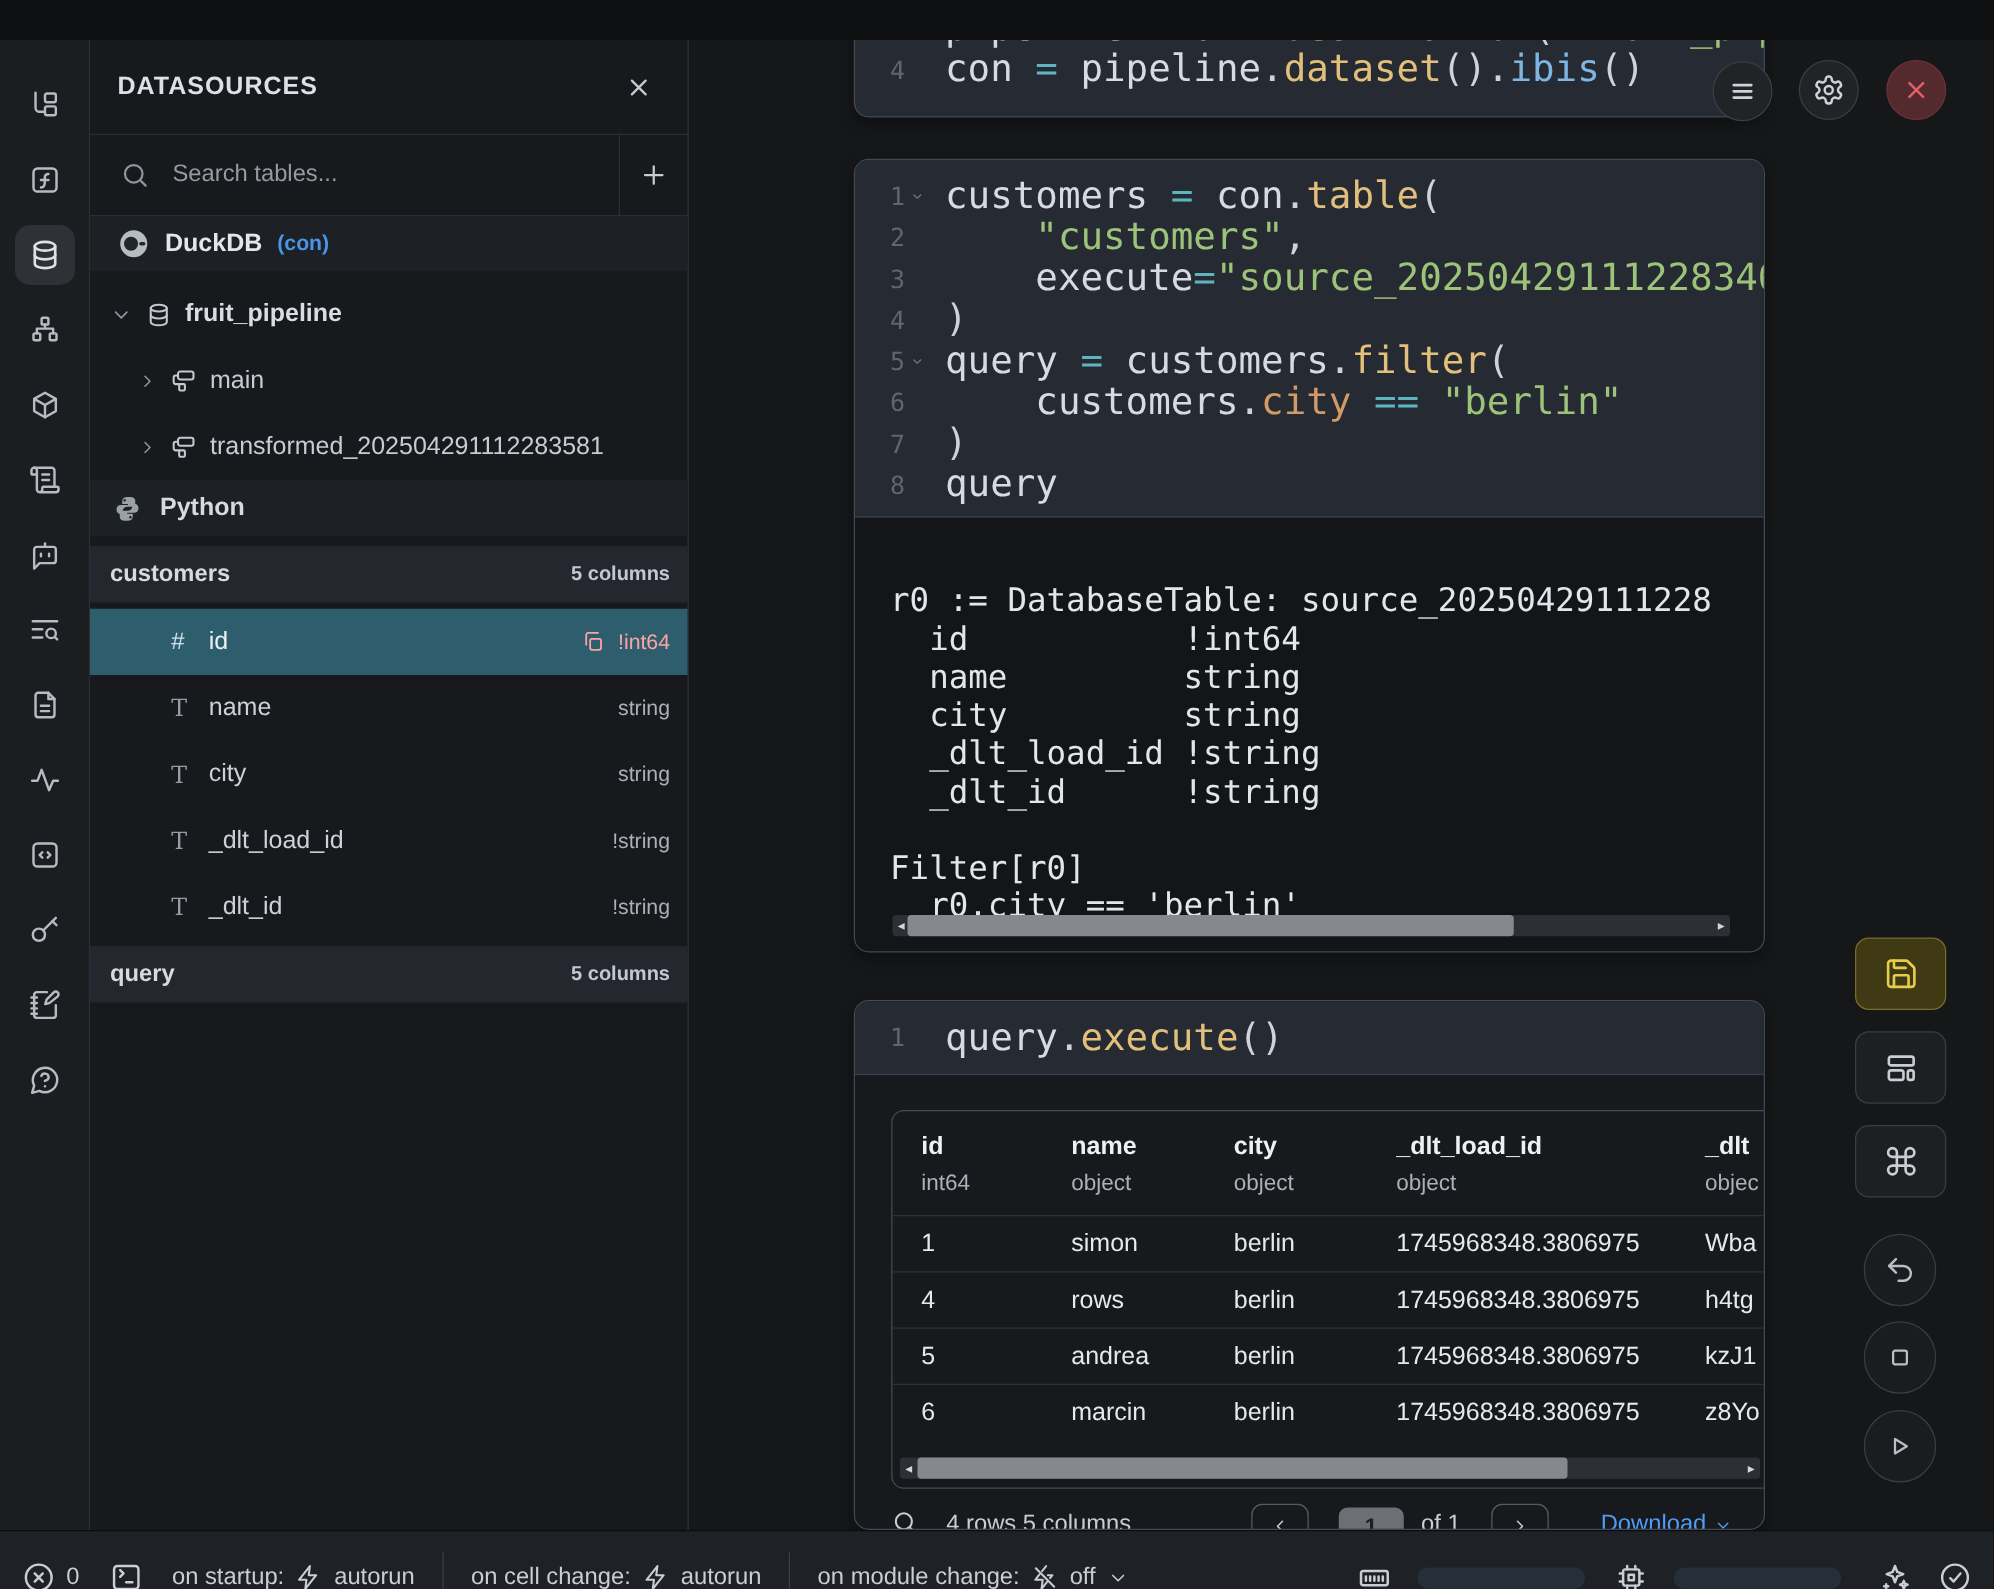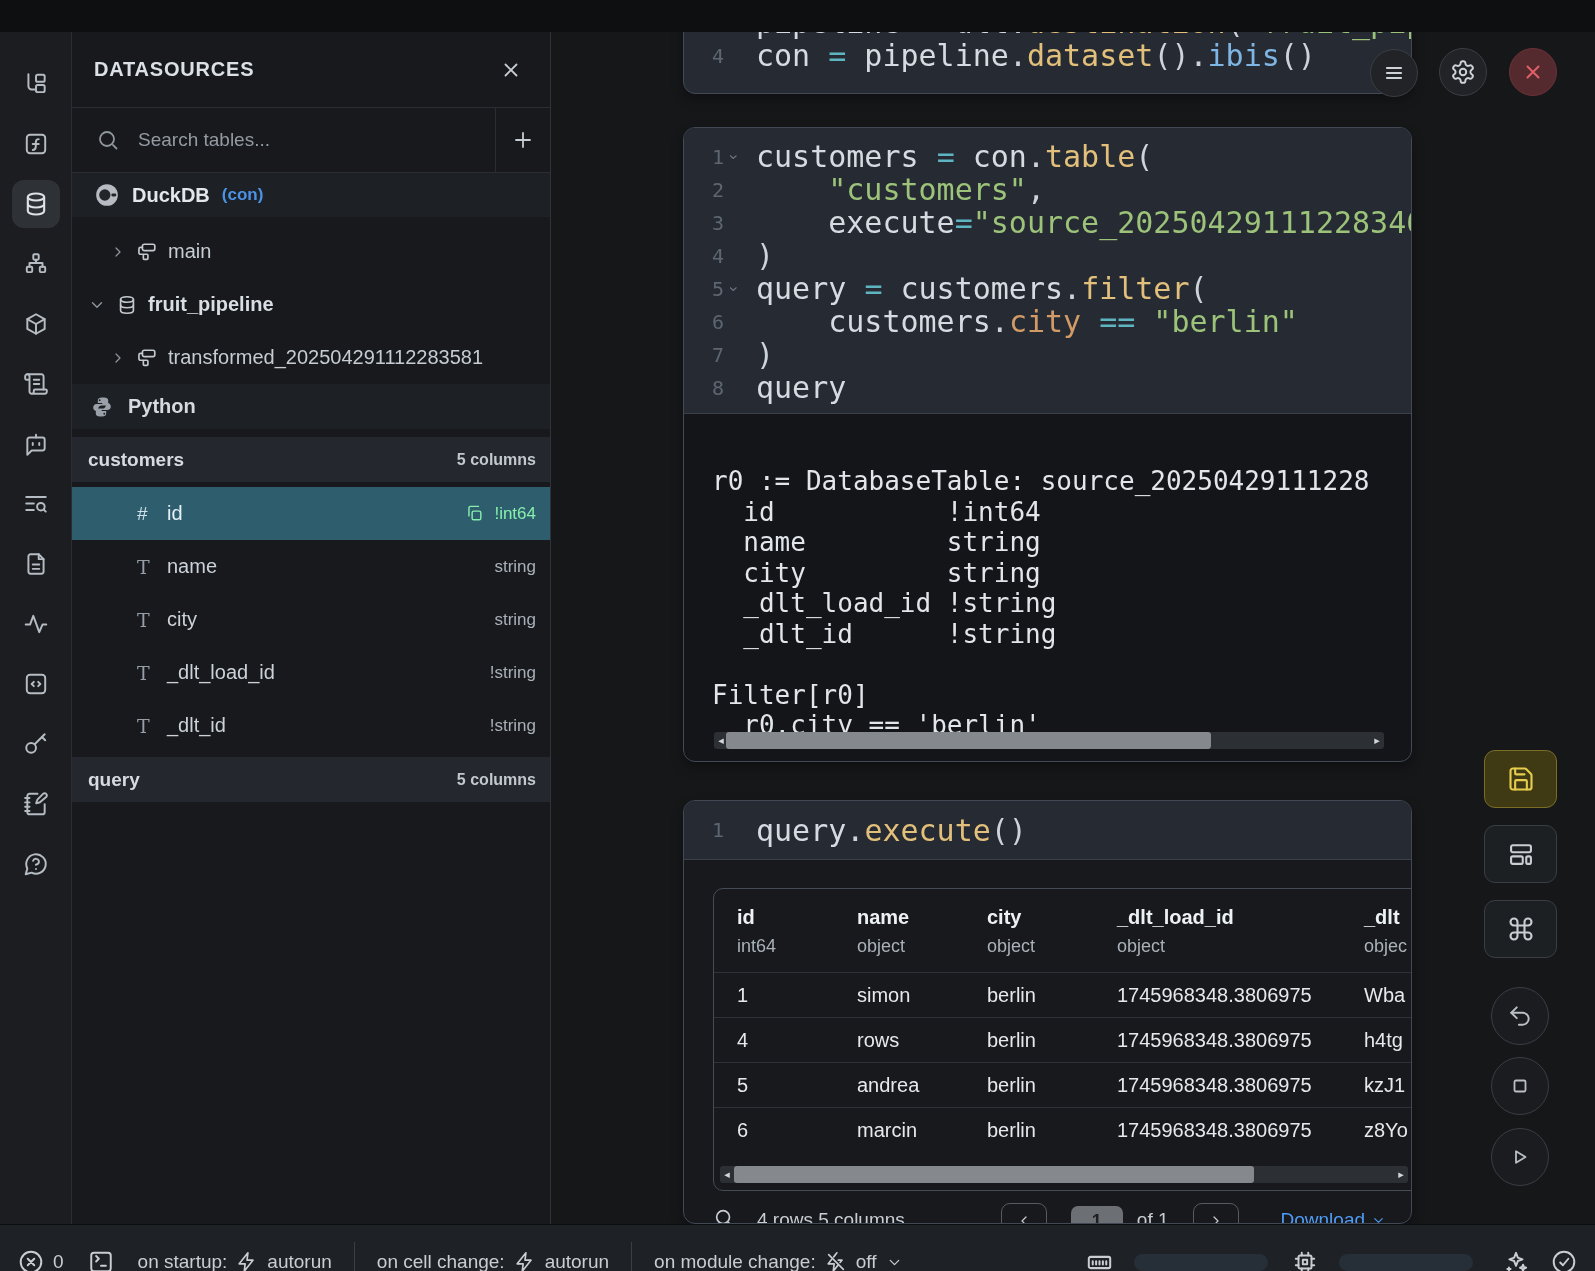--- a/index.html
+++ b/index.html
@@ -46,21 +46,21 @@
   .tbl-cols{font-size:16px;font-weight:bold;color:#c2c8cf;}
   .col-row{height:53px;display:flex;align-items:center;padding:0 14px 0 65px;margin-top:0;}
   .col-row.first{margin-top:5px;}
   .col-kind{width:30px;font-size:19px;color:#959da6;}
   .col-kind.serif{font-family:"DejaVu Serif",serif;}
   .col-name{flex:1;font-size:20px;color:#ccd2d9;}
   .col-type{font-size:17px;color:#a9b0b9;display:flex;align-items:center;gap:10px;}
   .col-row.selected{background:#2e5d6e;}
   .col-row.selected .col-kind{color:#cfe2ea;}
   .col-row.selected .col-name{color:#e6f1f6;}
-  .col-row.selected .col-type{color:#86efac;align-items:center;}
+  .col-row.selected .col-type{color:#fca5a5;align-items:center;}
   .qry-header{margin-top:5px;}
 
   
   .main{position:absolute;left:552px;top:0;width:1043px;height:1192px;overflow:hidden;}
   .cell{position:absolute;left:131px;width:729px;border:1px solid #424955;border-radius:12px;
         box-sizing:border-box;overflow:hidden;box-shadow:0 5px 12px rgba(0,0,0,.35);}
   .cell1{top:-33px;height:95px;background:#262b33;padding-top:6px;}
   .cell2{top:95px;height:635px;background:#131518;}
   .cell2 .code-area{height:286px;background:#262b33;border-bottom:1px solid #3a414b;padding-top:12px;box-sizing:border-box;}
   .cell3{top:768px;height:424px;background:#17191d;}
@@ -267,50 +267,50 @@
         <svg width="26" height="26" viewBox="0 0 24 24">
             <circle cx="12" cy="12" r="10" fill="#b7bcc2"></circle>
             <circle cx="10" cy="12" r="5.2" fill="#22252a"></circle>
             <rect x="16" y="10.7" width="4.6" height="2.6" rx="1.3" fill="#22252a"></rect>
           </svg>
       </span>
       <span class="conn-name">DuckDB</span>
       <span class="conn-badge">(con)</span>
     </div>
 
+    <div class="tree-row db-row">
+      <span class="chev">
+        <svg width="18" height="18" viewBox="0 0 24 24" class="stroke">
+            <path d="m6 9 6 6 6-6"></path>
+          </svg>
+      </span>
+      <span style="color:#c3c9cf">
+        <svg width="22" height="22" viewBox="0 0 24 24" class="stroke">
+            <ellipse cx="12" cy="6" rx="7" ry="3"></ellipse>
+            <path d="M5 6v12c0 1.7 3.1 3 7 3s7-1.3 7-3V6"></path>
+            <path d="M5 12c0 1.7 3.1 3 7 3s7-1.3 7-3"></path>
+          </svg>
+      </span>
+      <span class="db-name">fruit_pipeline</span>
+    </div>
+
     <div class="tree-row schema-row">
       <span class="chev">
         <svg width="16" height="16" viewBox="0 0 24 24" class="stroke">
             <path d="m9 6 6 6-6 6"></path>
           </svg>
       </span>
       <span style="color:#c3c9cf">
         <svg width="22" height="22" viewBox="0 0 24 24" class="stroke">
             <rect x="7" y="3.5" width="13.5" height="7" rx="2"></rect>
             <path d="M7 7H5a1.8 1.8 0 0 0-1.8 1.8v3.9A1.8 1.8 0 0 0 5 14.5h3"></path>
             <rect x="8" y="14.5" width="5" height="5.5" rx="1"></rect>
           </svg>
       </span>
       <span class="schema-name">main</span>
-    </div>
-
-    <div class="tree-row db-row">
-      <span class="chev">
-        <svg width="18" height="18" viewBox="0 0 24 24" class="stroke">
-            <path d="m6 9 6 6 6-6"></path>
-          </svg>
-      </span>
-      <span style="color:#c3c9cf">
-        <svg width="22" height="22" viewBox="0 0 24 24" class="stroke">
-            <ellipse cx="12" cy="6" rx="7" ry="3"></ellipse>
-            <path d="M5 6v12c0 1.7 3.1 3 7 3s7-1.3 7-3V6"></path>
-            <path d="M5 12c0 1.7 3.1 3 7 3s7-1.3 7-3"></path>
-          </svg>
-      </span>
-      <span class="db-name">fruit_pipeline</span>
     </div>
     <div class="tree-row schema-row">
       <span class="chev">
         <svg width="16" height="16" viewBox="0 0 24 24" class="stroke">
             <path d="m9 6 6 6-6 6"></path>
           </svg>
       </span>
       <span style="color:#c3c9cf">
         <svg width="22" height="22" viewBox="0 0 24 24" class="stroke">
             <rect x="7" y="3.5" width="13.5" height="7" rx="2"></rect>

